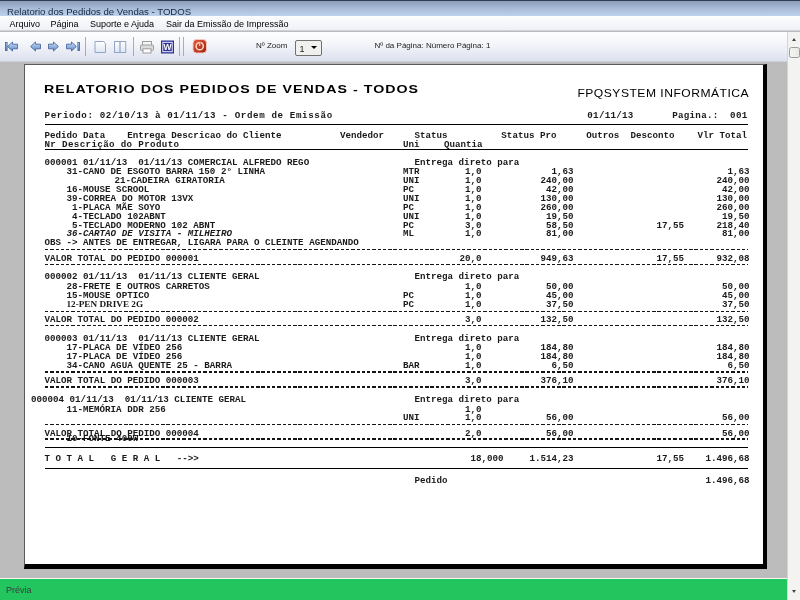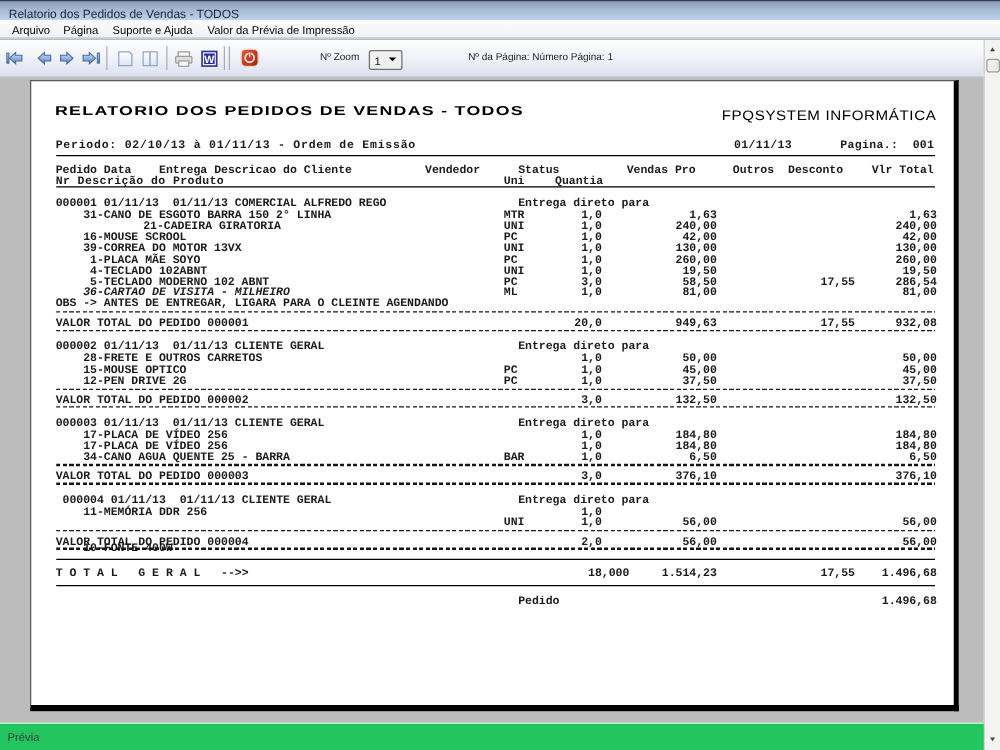--- a/index.html
+++ b/index.html
@@ -49,21 +49,21 @@
   <div id="page"></div>
 
   <div id="titlebar">
     <span>Relatorio dos Pedidos de Vendas - TODOS</span>
   </div>
 
   <div id="menubar">
     <span style="left:9.5px">Arquivo</span>
     <span style="left:50.5px">Página</span>
     <span style="left:90px">Suporte e Ajuda</span>
-    <span style="left:166px">Valor da Prévia de Impressão</span>
+    <span style="left:166px">Sair da Emissão de Impressão</span>
   </div>
 
   <div id="toolbar">
     <svg width="230" height="29.5" viewBox="0 0 230 29.5" style="position:absolute;left:0;top:0">
       <defs>
         <linearGradient id="ag" x1="0" y1="0" x2="0" y2="1">
           <stop offset="0" stop-color="#dbe7f8"></stop>
           <stop offset="0.5" stop-color="#94b4e0"></stop>
           <stop offset="1" stop-color="#6289c4"></stop>
         </linearGradient>
@@ -139,21 +139,21 @@
   <div id="t1">RELATORIO DOS PEDIDOS DE VENDAS - TODOS</div>
   <div id="t2">FPQSYSTEM INFORMÁTICA</div>
 
 <span class="m" style="top:110.80px;left:44.50px;letter-spacing:0.62px;">Periodo: 02/10/13 à 01/11/13 - Ordem de Emissão</span>
 <span class="m" style="top:110.80px;left:587.30px;letter-spacing:0.28px;">01/11/13</span>
 <span class="m" style="top:110.80px;right:52.50px;letter-spacing:0.28px;">Pagina.:&nbsp;&nbsp;001</span>
 <div class="hr" style="top:123.70px;height:1.4px"></div>
 <span class="m" style="top:131.40px;left:44.50px;">Pedido Data&nbsp;&nbsp;&nbsp;&nbsp;Entrega Descricao do Cliente</span>
 <span class="m" style="top:131.40px;left:340.00px;">Vendedor</span>
 <span class="m" style="top:131.40px;left:414.50px;">Status</span>
-<span class="m" style="top:131.40px;right:243.50px;">Vendas Pro</span>
+<span class="m" style="top:131.40px;right:243.50px;">Status Pro</span>
 <span class="m" style="top:131.40px;left:586.20px;">Outros</span>
 <span class="m" style="top:131.40px;right:125.50px;">Desconto</span>
 <span class="m" style="top:131.40px;right:53.00px;">Vlr Total</span>
 <span class="m" style="top:140.40px;left:44.50px;letter-spacing:0.35px;">Nr Descrição do Produto</span>
 <span class="m" style="top:140.40px;left:403.00px;">Uni</span>
 <span class="m" style="top:140.40px;left:444.00px;">Quantia</span>
 <div class="hr" style="top:149.20px;height:1.3px"></div>
 <span class="m" style="top:158.20px;left:44.50px;">000001 01/11/13  01/11/13 COMERCIAL ALFREDO REGO</span>
 <span class="m" style="top:158.20px;left:414.50px;">Entrega direto para</span>
 <span class="m" style="top:167.10px;left:66.50px;">31-CANO DE ESGOTO BARRA 150 2° LINHA</span>
@@ -184,21 +184,21 @@
 <span class="m" style="top:211.60px;left:72.00px;">4-TECLADO 102ABNT</span>
 <span class="m" style="top:211.60px;left:403.00px;">UNI</span>
 <span class="m" style="top:211.60px;right:318.50px;">1,0</span>
 <span class="m" style="top:211.60px;right:226.50px;">19,50</span>
 <span class="m" style="top:211.60px;right:50.50px;">19,50</span>
 <span class="m" style="top:221.00px;left:72.00px;">5-TECLADO MODERNO 102 ABNT</span>
 <span class="m" style="top:221.00px;left:403.00px;">PC</span>
 <span class="m" style="top:221.00px;right:318.50px;">3,0</span>
 <span class="m" style="top:221.00px;right:226.50px;">58,50</span>
 <span class="m" style="top:221.00px;right:116.00px;">17,55</span>
-<span class="m" style="top:221.00px;right:50.50px;">286,54</span>
+<span class="m" style="top:221.00px;right:50.50px;">218,40</span>
 <span class="m" style="top:228.90px;left:66.50px;font-style:italic;">36-CARTAO DE VISITA - MILHEIRO</span>
 <span class="m" style="top:228.90px;left:403.00px;">ML</span>
 <span class="m" style="top:228.90px;right:318.50px;">1,0</span>
 <span class="m" style="top:228.90px;right:226.50px;">81,00</span>
 <span class="m" style="top:228.90px;right:50.50px;">81,00</span>
 <span class="m" style="top:238.30px;left:44.50px;">OBS -&gt; ANTES DE ENTREGAR, LIGARA PARA O CLEINTE AGENDANDO</span>
 <div class="dash" style="top:248.70px"></div>
 <span class="m" style="top:254.30px;left:44.50px;">VALOR TOTAL DO PEDIDO 000001</span>
 <span class="m" style="top:254.30px;right:318.50px;">20,0</span>
 <span class="m" style="top:254.30px;right:226.50px;">949,63</span>
@@ -209,21 +209,21 @@
 <span class="m" style="top:271.75px;left:414.50px;">Entrega direto para</span>
 <span class="m" style="top:281.60px;left:66.50px;">28-FRETE E OUTROS CARRETOS</span>
 <span class="m" style="top:281.60px;right:318.50px;">1,0</span>
 <span class="m" style="top:281.60px;right:226.50px;">50,00</span>
 <span class="m" style="top:281.60px;right:50.50px;">50,00</span>
 <span class="m" style="top:290.50px;left:66.50px;">15-MOUSE OPTICO</span>
 <span class="m" style="top:290.50px;left:403.00px;">PC</span>
 <span class="m" style="top:290.50px;right:318.50px;">1,0</span>
 <span class="m" style="top:290.50px;right:226.50px;">45,00</span>
 <span class="m" style="top:290.50px;right:50.50px;">45,00</span>
-<span class="m" style="top:299.90px;left:66.50px;">12-PEN DRIVE 2G</span>
+<span class="m" style="top:299.90px;left:66.50px;font-family:Liberation Serif, serif;">12-PEN DRIVE 2G</span>
 <span class="m" style="top:299.90px;left:403.00px;">PC</span>
 <span class="m" style="top:299.90px;right:318.50px;">1,0</span>
 <span class="m" style="top:299.90px;right:226.50px;">37,50</span>
 <span class="m" style="top:299.90px;right:50.50px;">37,50</span>
 <div class="dash" style="top:310.50px"></div>
 <span class="m" style="top:315.00px;left:44.50px;">VALOR TOTAL DO PEDIDO 000002</span>
 <span class="m" style="top:315.00px;right:318.50px;">3,0</span>
 <span class="m" style="top:315.00px;right:226.50px;">132,50</span>
 <span class="m" style="top:315.00px;right:50.50px;">132,50</span>
 <div class="dash" style="top:324.90px"></div>
@@ -241,21 +241,21 @@
 <span class="m" style="top:361.00px;left:403.00px;">BAR</span>
 <span class="m" style="top:361.00px;right:318.50px;">1,0</span>
 <span class="m" style="top:361.00px;right:226.50px;">6,50</span>
 <span class="m" style="top:361.00px;right:50.50px;">6,50</span>
 <div class="dash" style="top:371.00px"></div>
 <span class="m" style="top:375.50px;left:44.50px;">VALOR TOTAL DO PEDIDO 000003</span>
 <span class="m" style="top:375.50px;right:318.50px;">3,0</span>
 <span class="m" style="top:375.50px;right:226.50px;">376,10</span>
 <span class="m" style="top:375.50px;right:50.50px;">376,10</span>
 <div class="dash" style="top:386.00px"></div>
-<span class="m" style="top:394.80px;left:50px;">000004 01/11/13  01/11/13 CLIENTE GERAL</span>
+<span class="m" style="top:394.80px;left:31px;">000004 01/11/13  01/11/13 CLIENTE GERAL</span>
 <span class="m" style="top:394.80px;left:414.50px;">Entrega direto para</span>
 <span class="m" style="top:404.90px;left:66.50px;">11-MEMÓRIA DDR 256</span>
 <span class="m" style="top:404.90px;right:318.50px;">1,0</span>
 <span class="m" style="top:434px;left:66.50px;">10-FONTE 400W</span>
 <span class="m" style="top:413.10px;left:403.00px;">UNI</span>
 <span class="m" style="top:413.10px;right:318.50px;">1,0</span>
 <span class="m" style="top:413.10px;right:226.50px;">56,00</span>
 <span class="m" style="top:413.10px;right:50.50px;">56,00</span>
 <div class="dash" style="top:423.90px"></div>
 <span class="m" style="top:428.60px;left:44.50px;text-align:right;">VALOR TOTAL DO PEDIDO 000004</span>

